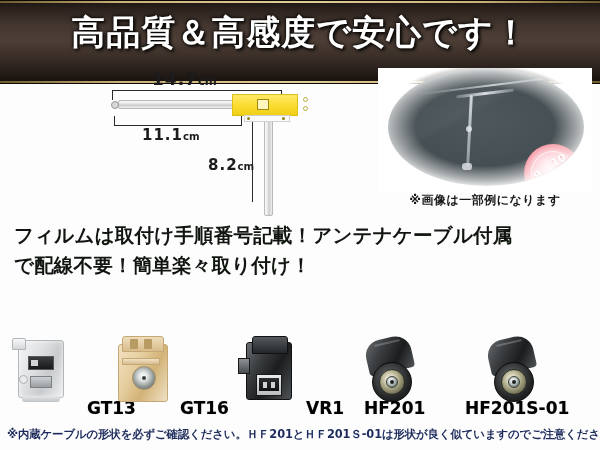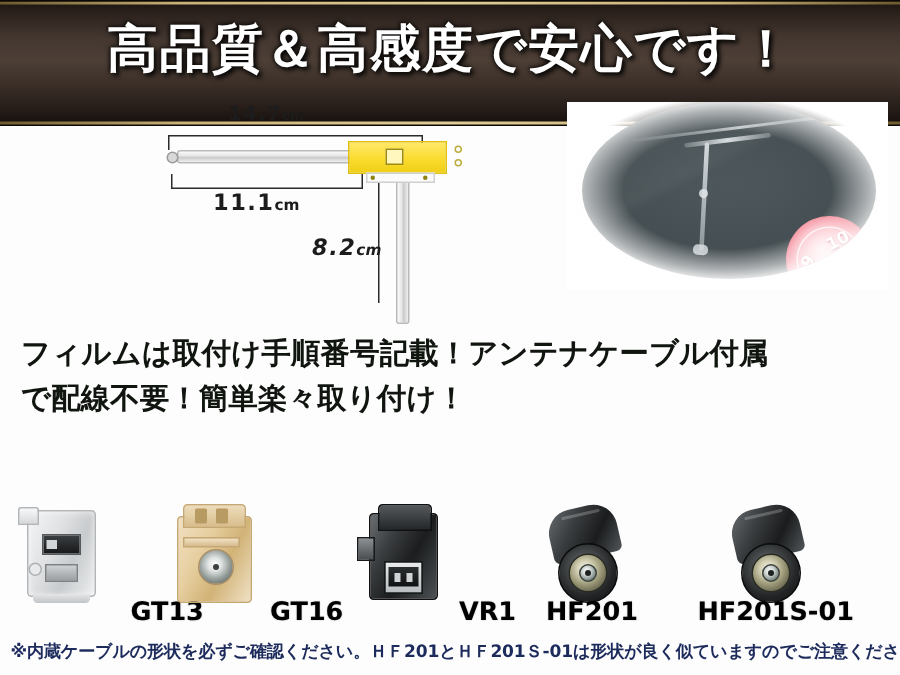--- a/index.html
+++ b/index.html
@@ -48,23 +48,23 @@
   
   .diagram{position:absolute;left:0;top:66px;width:370px;height:150px;}
 
   .dim-label{
     position:absolute;color:#1c1c1c;font-weight:bold;
     font-family:"DejaVu Sans","Liberation Sans",sans-serif;
     white-space:nowrap;letter-spacing:1px;
   }
   .dim-label .unit{font-size:.68em;letter-spacing:0;}
 
-  #dim-147{left:152px;top:3px;font-size:13px;}
+  #dim-147{left:152px;top:3px;font-size:17px;}
   #dim-111{left:142px;top:60px;font-size:15px;}
-  #dim-82{left:208px;top:90px;font-size:15px;font-style:italic;}
+  #dim-82{left:208px;top:90px;font-size:15px;}
 
   
   .brk-top{
     position:absolute;left:112px;top:24px;width:170px;height:10px;
     border-top:1.4px solid #2a2a2a;
     border-left:1.4px solid #2a2a2a;
     border-right:1.4px solid #2a2a2a;
     box-sizing:border-box;
   }
   
@@ -382,20 +382,21 @@
       <div class="film-v"></div>
       <div class="film-node"></div>
       <div class="film-end"></div>
       <div class="sticker">
         <div class="sticker-ring"></div>
         <div class="sticker-num" id="sticker-num-a">9</div>
         <div class="sticker-num" id="sticker-num-b">10</div>
       </div>
     </div>
     <div class="photo-fade"></div>
+    <div class="photo-caption">※画像は一部例になります</div>
   </div>
 
   <div class="desc">
     <div class="desc-line">フィルムは取付け手順番号記載！アンテナケーブル付属</div>
     <div class="desc-line">で配線不要！簡単楽々取り付け！</div>
   </div>
 
   <div class="conn-row">
 
     <div class="conn" id="conn-gt13">

